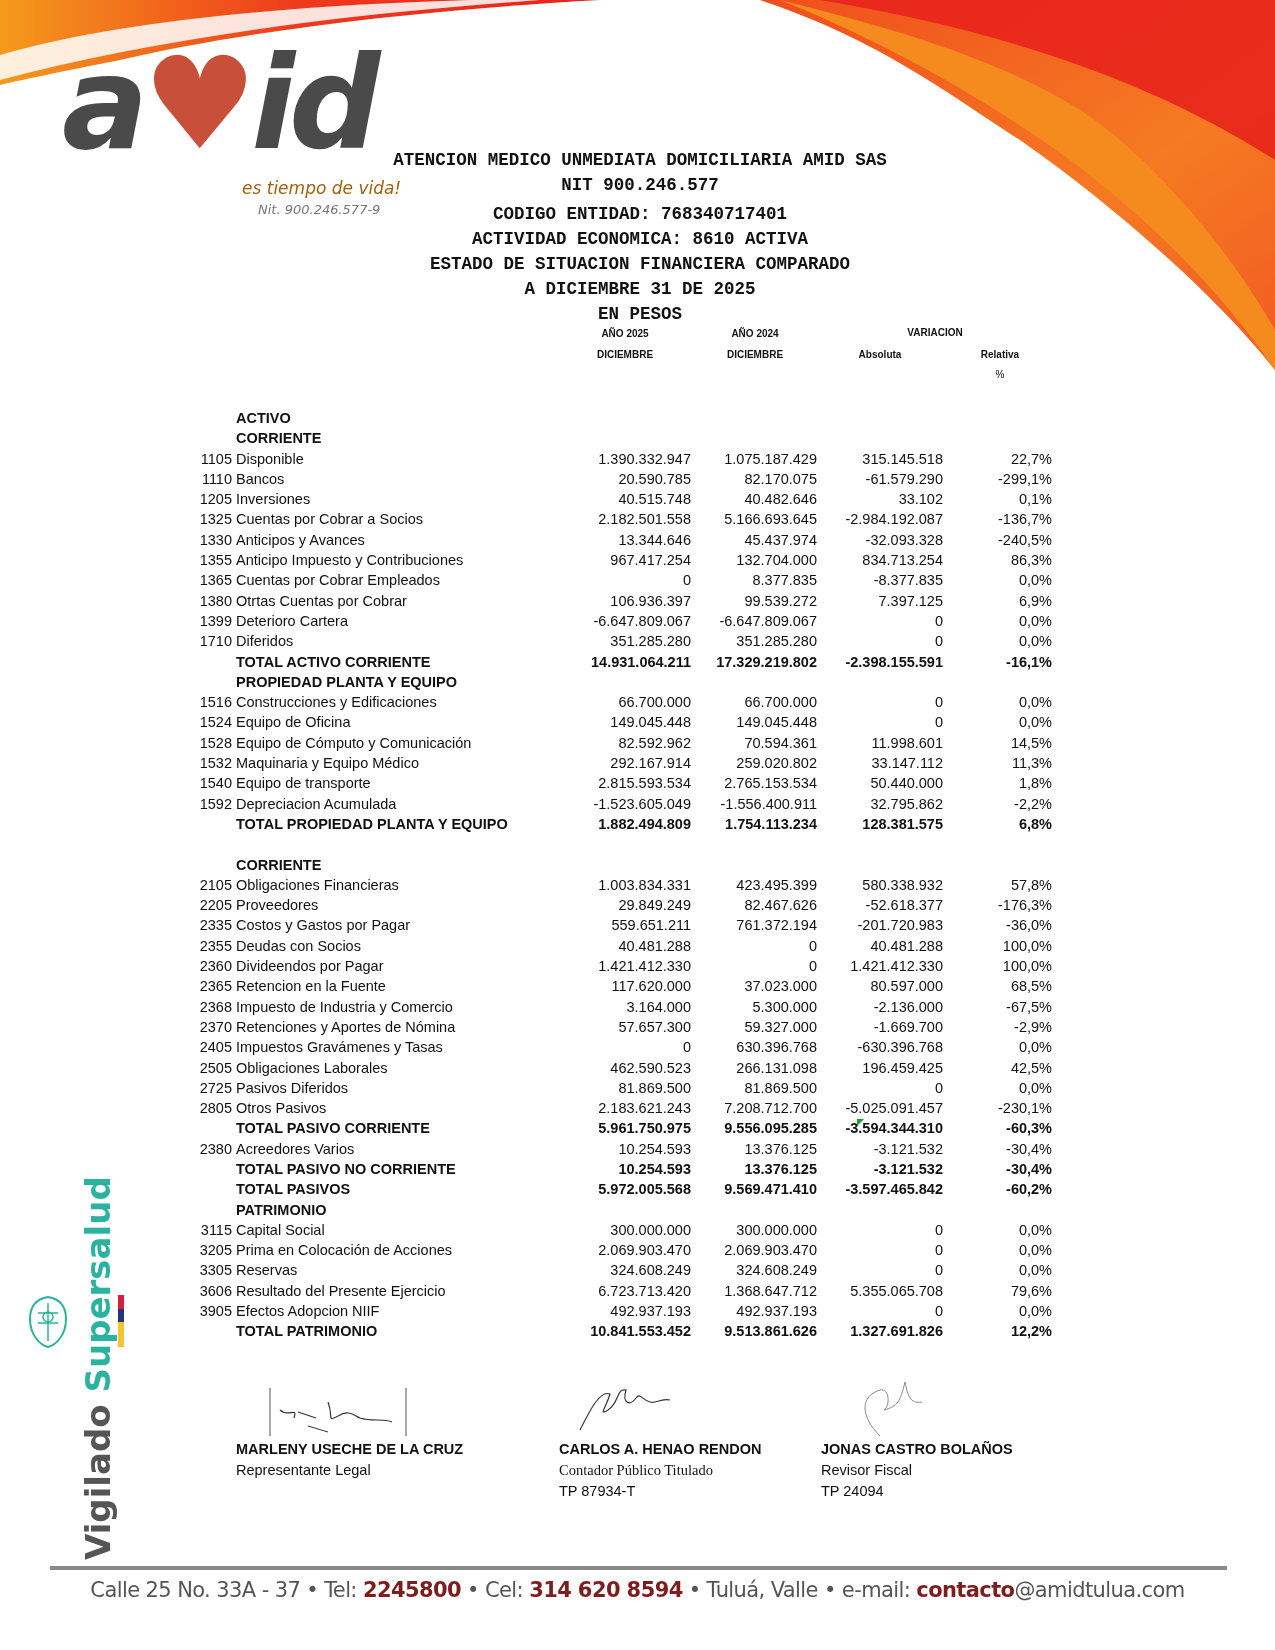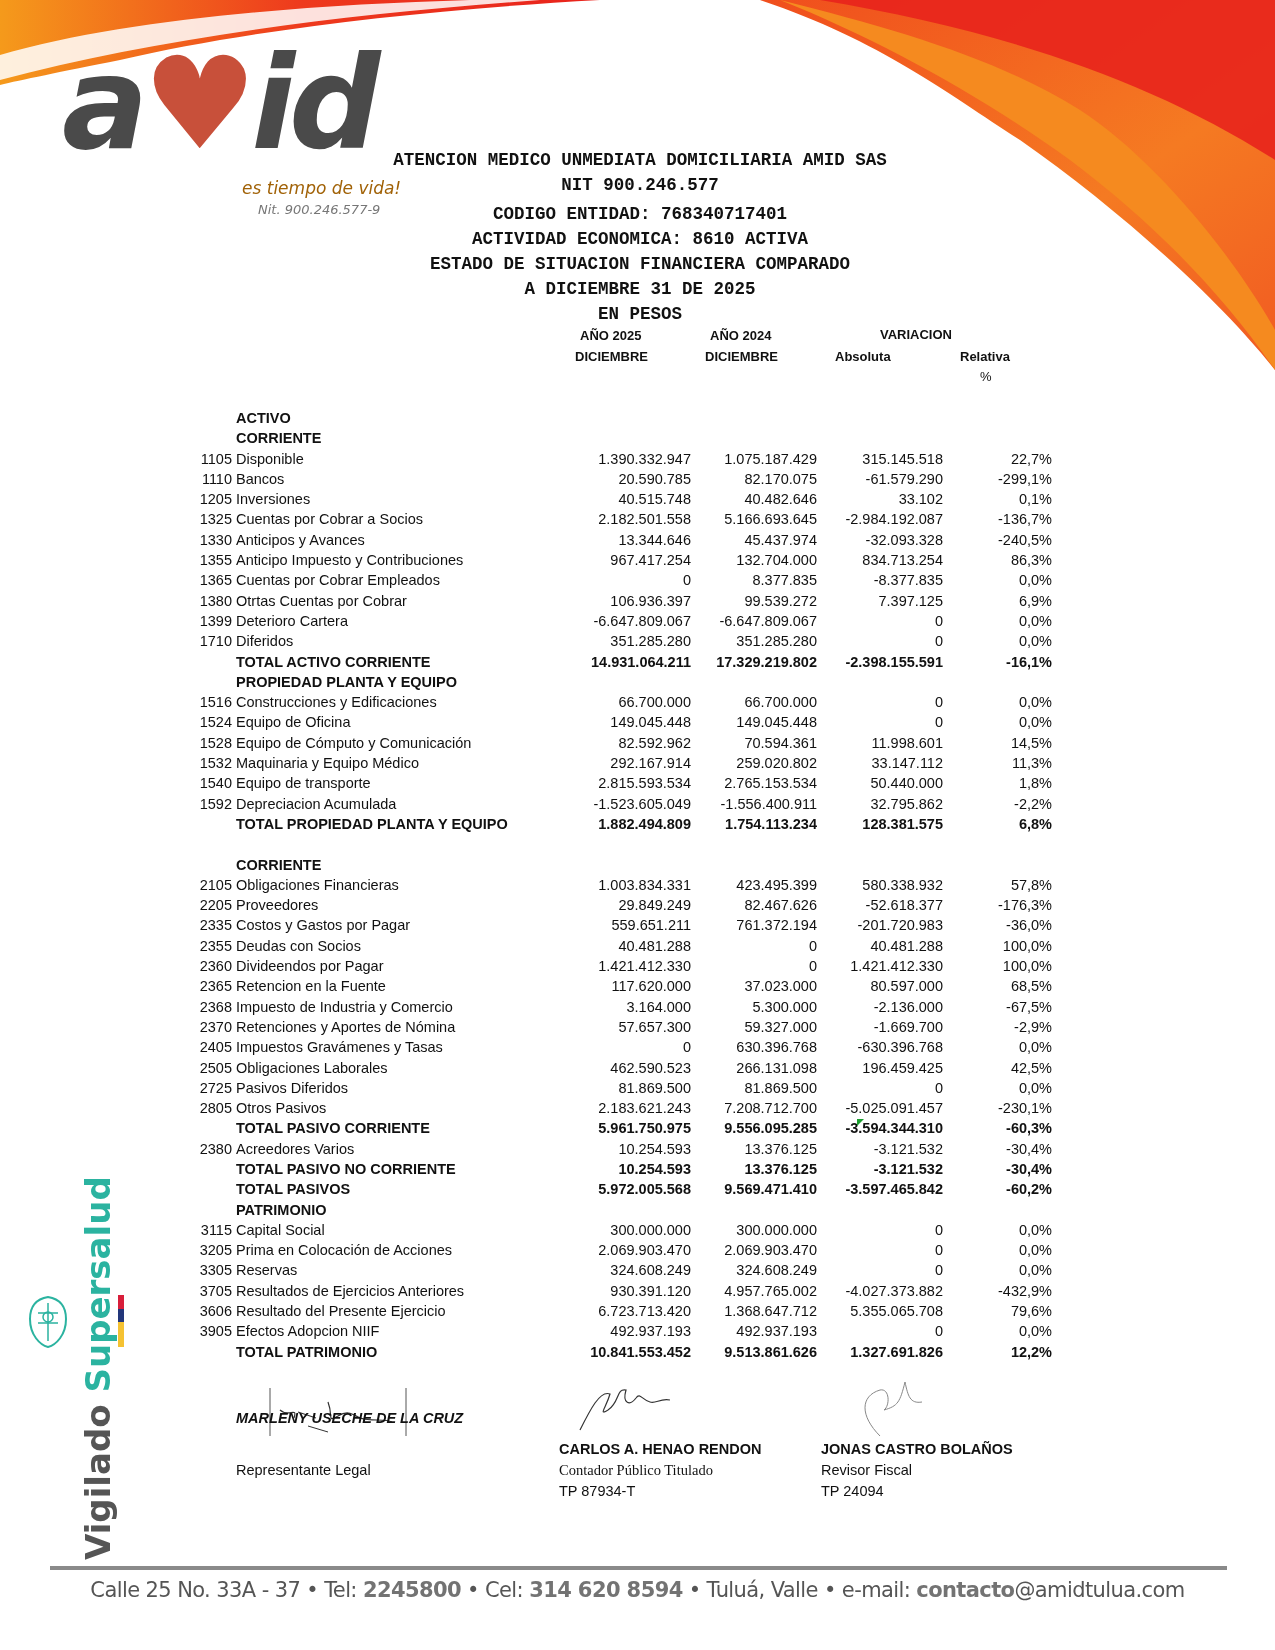--- a/index.html
+++ b/index.html
@@ -9,21 +9,21 @@
   .banner { position: absolute; left: 0; top: 0; width: 1275px; height: 380px; }
   .logo { position: absolute; left: 62px; top: 40px; width: 340px; height: 180px; }
   .logo-word { position: absolute; left: 0; top: 0; font-family: "DejaVu Sans", sans-serif; font-style: italic; font-weight: bold; font-size: 128px; letter-spacing: -6px; color: #4a4a4a; line-height: 1; }
   .logo-word .m { color: #c8503a; }
   .tagline { position: absolute; left: 180px; top: 138px; font-style: italic; font-size: 17px; color: #a16207; font-family: "DejaVu Sans", sans-serif; }
   .logo-nit { position: absolute; left: 196px; top: 162px; font-style: italic; font-size: 13px; color: #777; font-family: "DejaVu Sans", sans-serif; }
 
   .titles { position: absolute; left: 330px; width: 620px; text-align: center; font-weight: bold; font-size: 17.5px; color: #111; }
   .titles div { position: absolute; left: 0; width: 100%; text-align: center; white-space: nowrap; font-family: Liberation Mono, monospace; }
 
-  .colhead { position: absolute; font-weight: bold; font-size: 13px; text-align: left; white-space: nowrap; }
+  .colhead { position: absolute; font-weight: bold; font-size: 10px; text-align: center; white-space: nowrap; }
 
   .table { position: absolute; left: 190px; top: 408px; width: 865px; }
   .row { position: relative; height: 20.3px; font-size: 14.5px; line-height: 20.3px; white-space: nowrap; }
   .row .code { position: absolute; left: 0; width: 42px; text-align: right; }
   .row .label { position: absolute; left: 46px; }
   .row .c1 { position: absolute; right: 364px; text-align: right; }
   .row .c2 { position: absolute; right: 238px; text-align: right; }
   .row .c3 { position: absolute; right: 112px; text-align: right; }
   .row .c4 { position: absolute; right: 3px; text-align: center; }
   .row.section .label { font-weight: bold; }
@@ -35,21 +35,21 @@
   .row.grand .mid { position: absolute; left: 540px; width: 127px; top: 1px; bottom: 0; background: #1f6fbf; z-index: -1; }
   .flag { position: absolute; left: 667px; top: 1px; width: 0; height: 0; border-top: 7px solid #1a9e2e; border-right: 7px solid transparent; }
   .sig-name { position: absolute; font-weight: bold; font-size: 14.5px; white-space: nowrap; }
   .sig-role { position: absolute; font-size: 14.5px; white-space: nowrap; }
   .vigilado { position: absolute; left: 78px; top: 1560px; transform: rotate(-90deg); transform-origin: 0 0; font-weight: bold; font-size: 34px; white-space: nowrap; font-family: "DejaVu Sans", sans-serif; }
   .vigilado .g { color: #555; }
   .vigilado .s { color: #2bb3a0; }
 
   .footer-line { position: absolute; left: 50px; top: 1566px; width: 1177px; height: 4px; background: #8a8a8a; }
   .footer { position: absolute; left: 0; width: 1275px; top: 1578px; text-align: center; font-size: 21px; color: #555; white-space: nowrap; font-family: "DejaVu Sans", sans-serif; letter-spacing: -0.6px; }
-  .footer b { color: #737373; }
+  .footer b { color: #7f1d1d; }
 </style>
 </head>
 <body>
 
 <svg class="banner" viewBox="0 0 1275 380" preserveAspectRatio="none">
   <defs>
     <linearGradient id="gL" x1="0" y1="0" x2="1" y2="0">
       <stop offset="0" stop-color="#f59a1b"></stop>
       <stop offset="0.5" stop-color="#ee3a1d"></stop>
       <stop offset="1" stop-color="#e8231c"></stop>
@@ -407,28 +407,20 @@
     </div>
     <div class="row item">
       <span class="code">3305</span>
       <span class="label">Reservas</span>
       <span class="c1">324.608.249</span>
       <span class="c2">324.608.249</span>
       <span class="c3">0</span>
       <span class="c4">0,0%</span>
     </div>
     <div class="row item">
-      <span class="code">3705</span>
-      <span class="label">Resultados de Ejercicios Anteriores</span>
-      <span class="c1">930.391.120</span>
-      <span class="c2">4.957.765.002</span>
-      <span class="c3">-4.027.373.882</span>
-      <span class="c4">-432,9%</span>
-    </div>
-    <div class="row item">
       <span class="code">3606</span>
       <span class="label">Resultado del Presente Ejercicio</span>
       <span class="c1">6.723.713.420</span>
       <span class="c2">1.368.647.712</span>
       <span class="c3">5.355.065.708</span>
       <span class="c4">79,6%</span>
     </div>
     <div class="row item">
       <span class="code">3905</span>
       <span class="label">Efectos Adopcion NIIF</span>
@@ -461,21 +453,21 @@
   <path d="M12,22 C20,30 30,18 26,30 M30,24 L48,30 M60,14 C66,30 58,34 70,28 C80,22 84,26 92,30 C104,34 116,30 124,34" stroke="#333" fill="none" stroke-width="1.2"></path>
   <path d="M40,38 L60,44" stroke="#333" stroke-width="1"></path>
 </svg>
 <svg style="position:absolute; left:570px; top:1380px; width:110px; height:55px;" viewBox="0 0 110 55">
   <path d="M10,50 C20,30 30,10 40,14 C36,28 28,36 38,30 C50,22 46,8 56,10 C52,24 60,26 66,18 C70,12 72,20 80,22 C86,24 90,18 100,20" stroke="#333" fill="none" stroke-width="1.2"></path>
 </svg>
 <svg style="position:absolute; left:850px; top:1376px; width:90px; height:65px;" viewBox="0 0 90 65">
   <path d="M30,60 C10,40 10,20 30,14 C40,12 40,30 34,34 C48,30 50,26 55,6 C58,20 60,28 72,26" stroke="#888" fill="none" stroke-width="1"></path>
 </svg>
 
-<div class="sig-name" style="left:236px; top:1410px;font-style:italic;">MARLENY USECHE DE LA CRUZ</div>
+<div class="sig-name" style="left:236px; top:1441px;">MARLENY USECHE DE LA CRUZ</div>
 <div class="sig-role" style="left:236px; top:1462px;">Representante Legal</div>
 
 <div class="sig-name" style="left:559px; top:1441px;">CARLOS A. HENAO RENDON</div>
 <div class="sig-role" style="left:559px; top:1462px;font-family:Liberation Serif, serif;">Contador Público Titulado</div>
 <div class="sig-role" style="left:559px; top:1483px;">TP 87934-T</div>
 
 <div class="sig-name" style="left:821px; top:1441px;">JONAS CASTRO BOLAÑOS</div>
 <div class="sig-role" style="left:821px; top:1462px;">Revisor Fiscal</div>
 <div class="sig-role" style="left:821px; top:1483px;">TP 24094</div>
 

